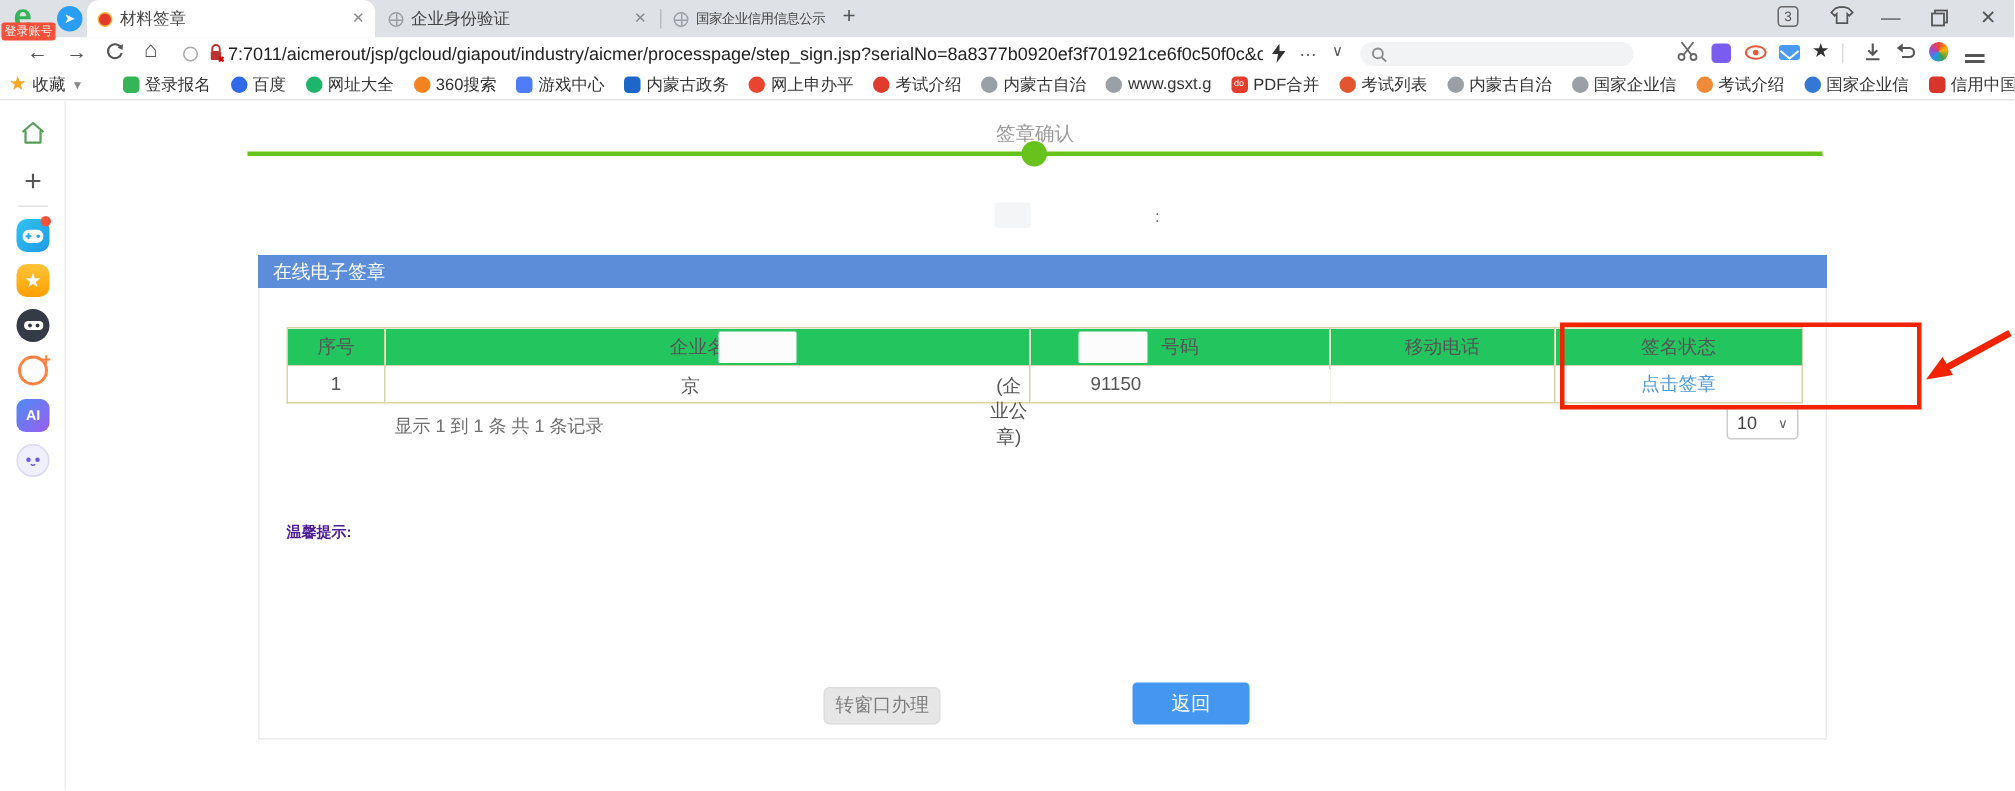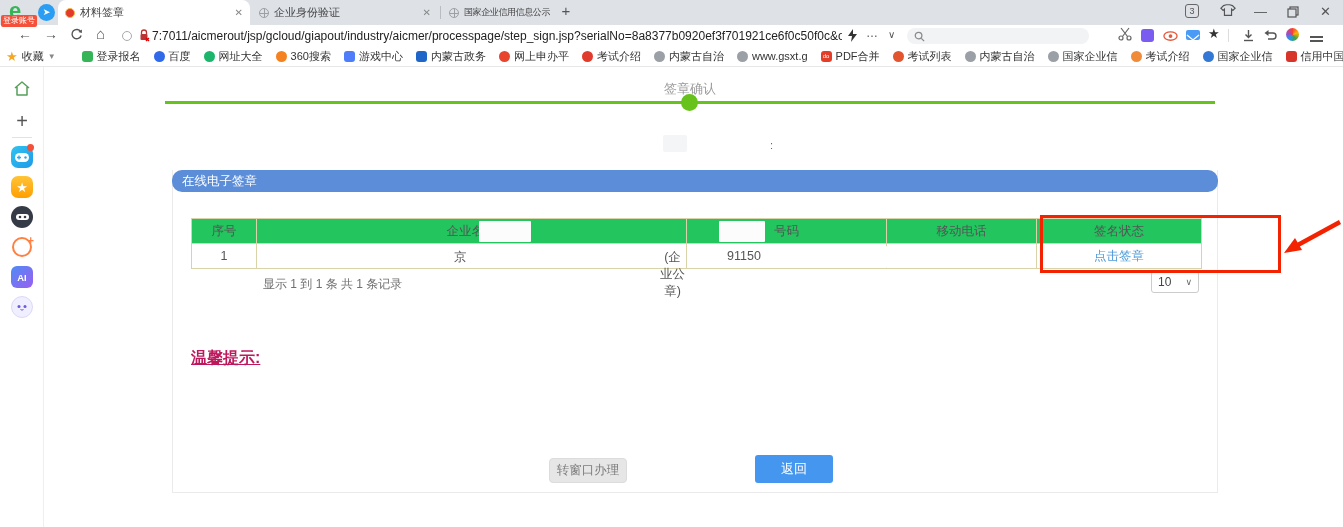--- a/index.html
+++ b/index.html
@@ -51,41 +51,41 @@
   .reddot { position:absolute; right:-1px; top:-2px; width:7px; height:7px; border-radius:50%; background:#f4503a; }
 
   
   .step-label { position:absolute; left:165px; top:80px; width:1050px; text-align:center; font-size:13px; color:#9b9b9b; }
   .step-line { position:absolute; left:165px; top:101px; width:1050px; height:3px; background:#67c21c; }
   .step-dot { position:absolute; left:681px; top:94px; width:17px; height:17px; border-radius:50%; background:#67c21c; }
   .redact-box { position:absolute; left:663px; top:135px; width:24px; height:17px; background:#f4f5f7; border-radius:2px; }
   .redact-colon { position:absolute; left:770px; top:139px; font-size:11px; color:#666; }
 
   .panel { position:absolute; left:172px; top:170px; width:1046px; height:323px; background:#fff; border:1px solid #ebebeb; border-top:none; }
-  .panel-header { position:absolute; left:-1px; top:0; width:1046px; height:22px; background:#5b8dd9; color:#fff; font-size:12.5px; line-height:22px; padding-left:10px;border-radius:10px; }
+  .panel-header { position:absolute; left:-1px; top:0; width:1046px; height:22px; background:#5b8dd9; color:#fff; font-size:12.5px; line-height:22px; padding-left:10px; }
 
   table.sig { position:absolute; left:18px; top:48px; width:1010px; border-collapse:collapse; table-layout:fixed; }
   table.sig th, table.sig td { border:1px solid #d8d3a9; height:25px; font-size:12.5px; color:#555; text-align:center; font-weight:normal; padding:0; position:relative; }
   table.sig th { background:#22c55e; color:#555; }
   .comp-left  { position:absolute; left:197px; top:5px; }
   .comp-right { position:absolute; left:402px; top:5px; }
   .lic        { position:absolute; left:40px;  top:5px; }
   .sign-link  { color:#4f9bd8; cursor:pointer; }
   .blur-patch { position:absolute; background:#fcfcfc; z-index:3; border-radius:1px; }
 
   .summary { position:absolute; left:90px; top:106px; font-size:12px; color:#6f6f6f; }
   .pager-wrap { position:absolute; right:18px; top:101px; display:flex; align-items:center; gap:1px; }
   .size-select { width:48px; height:22px; border:1px solid #ccc; border-radius:3px; font-size:12px; color:#444; display:flex; align-items:center; justify-content:space-between; padding:0 6px; background:#fff; }
   .pager { display:flex; }
   .pbtn { height:24px; padding:0 11px; border:1px solid #ddd; background:#fff; color:#888; font-size:12px; line-height:22px; margin-left:-1px; }
   .pbtn.first { border-radius:3px 0 0 3px; margin-left:0; }
   .pbtn.last  { border-radius:0 3px 3px 0; }
   .pbtn.active { background:#4a90d9; border-color:#4a90d9; color:#fff; }
 
-  .tips-title { position:absolute; left:18px; top:178px; font-size:16px; font-weight:bold; color:#be185d;text-decoration:underline; }
+  .tips-title { position:absolute; left:18px; top:178px; font-size:10px; font-weight:bold; color:#4c1d95; }
   .tip { position:absolute; left:18px; font-size:12.5px; color:#929aa5; }
   .tip .link { color:#5b9bd5; cursor:pointer; }
 
   .btn-transfer { position:absolute; left:376px; top:288px; width:78px; height:25px; background:#e6e6e6; border:1px solid #dcdcdc; border-radius:4px; color:#7d7d7d; font-size:12.5px; text-align:center; line-height:23px; }
   .btn-back { position:absolute; left:582px; top:285px; width:78px; height:28px; background:#4496ef; border:none; border-radius:3px; color:#fff; font-size:13px; text-align:center; line-height:28px; }
 
   .anno-rect { position:absolute; left:1040px; top:215px; width:241px; height:58px; border:3px solid #f32200; z-index:20; }
   .anno-arrow { position:absolute; left:1276px; top:210px; z-index:21; }
 </style>
 </head>

